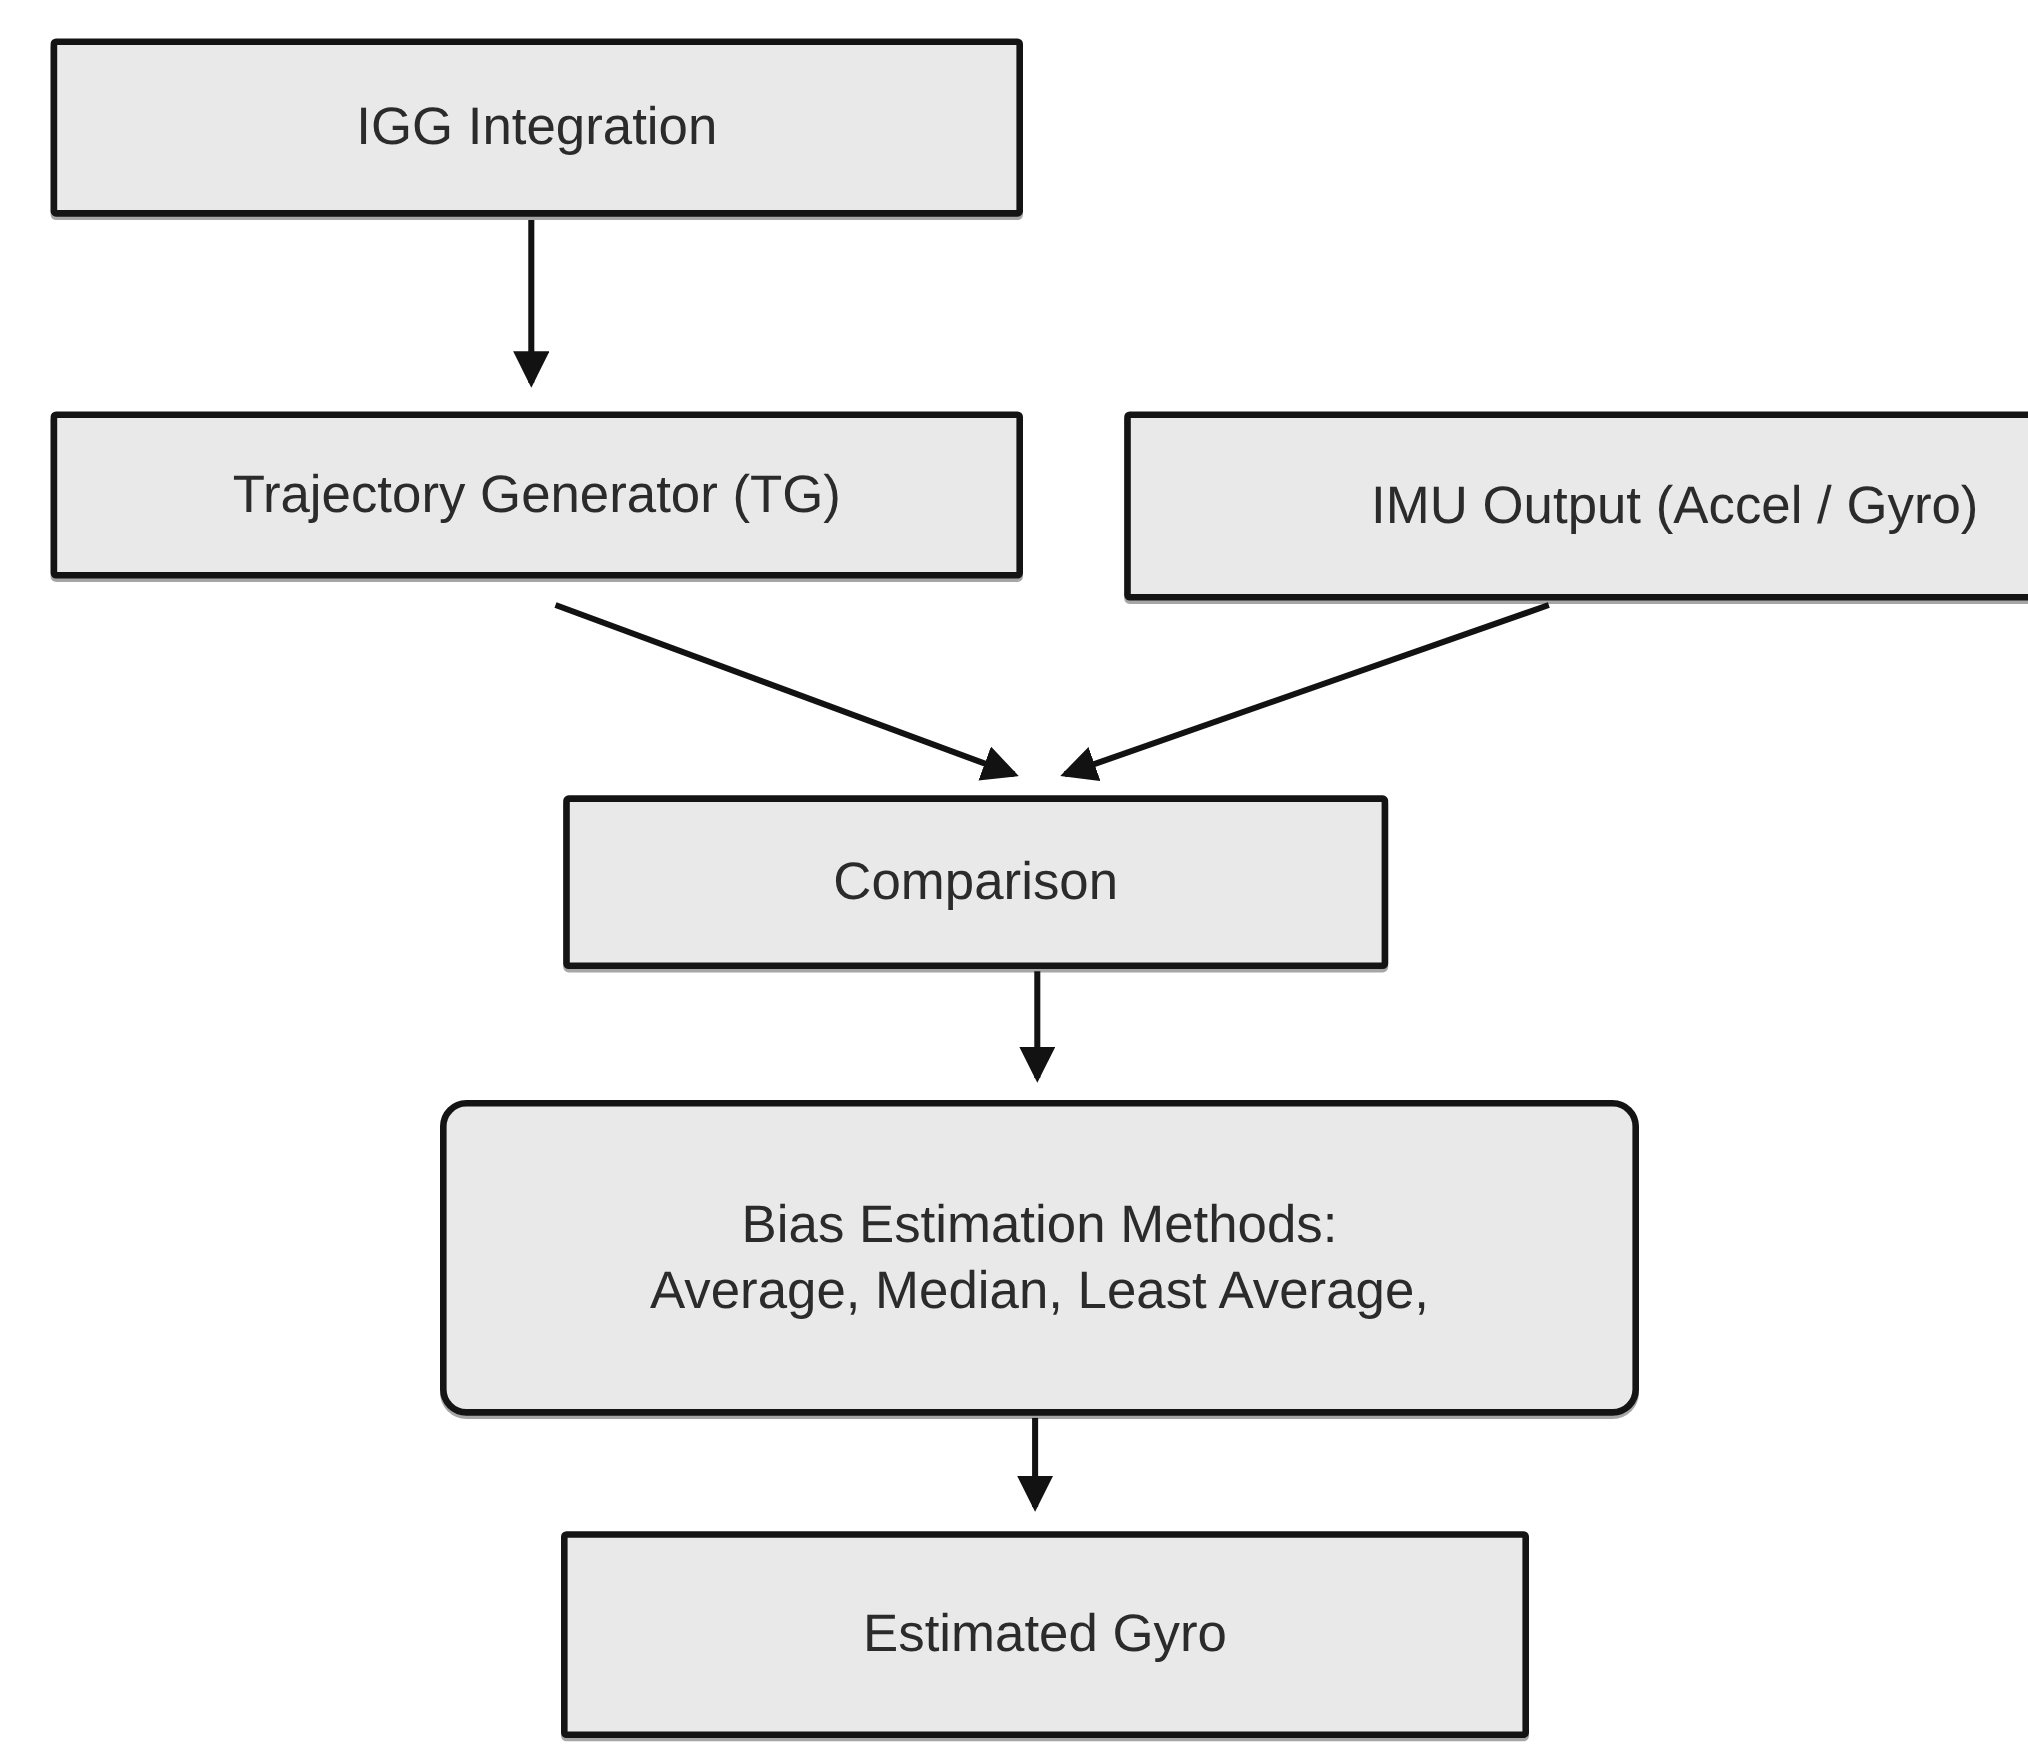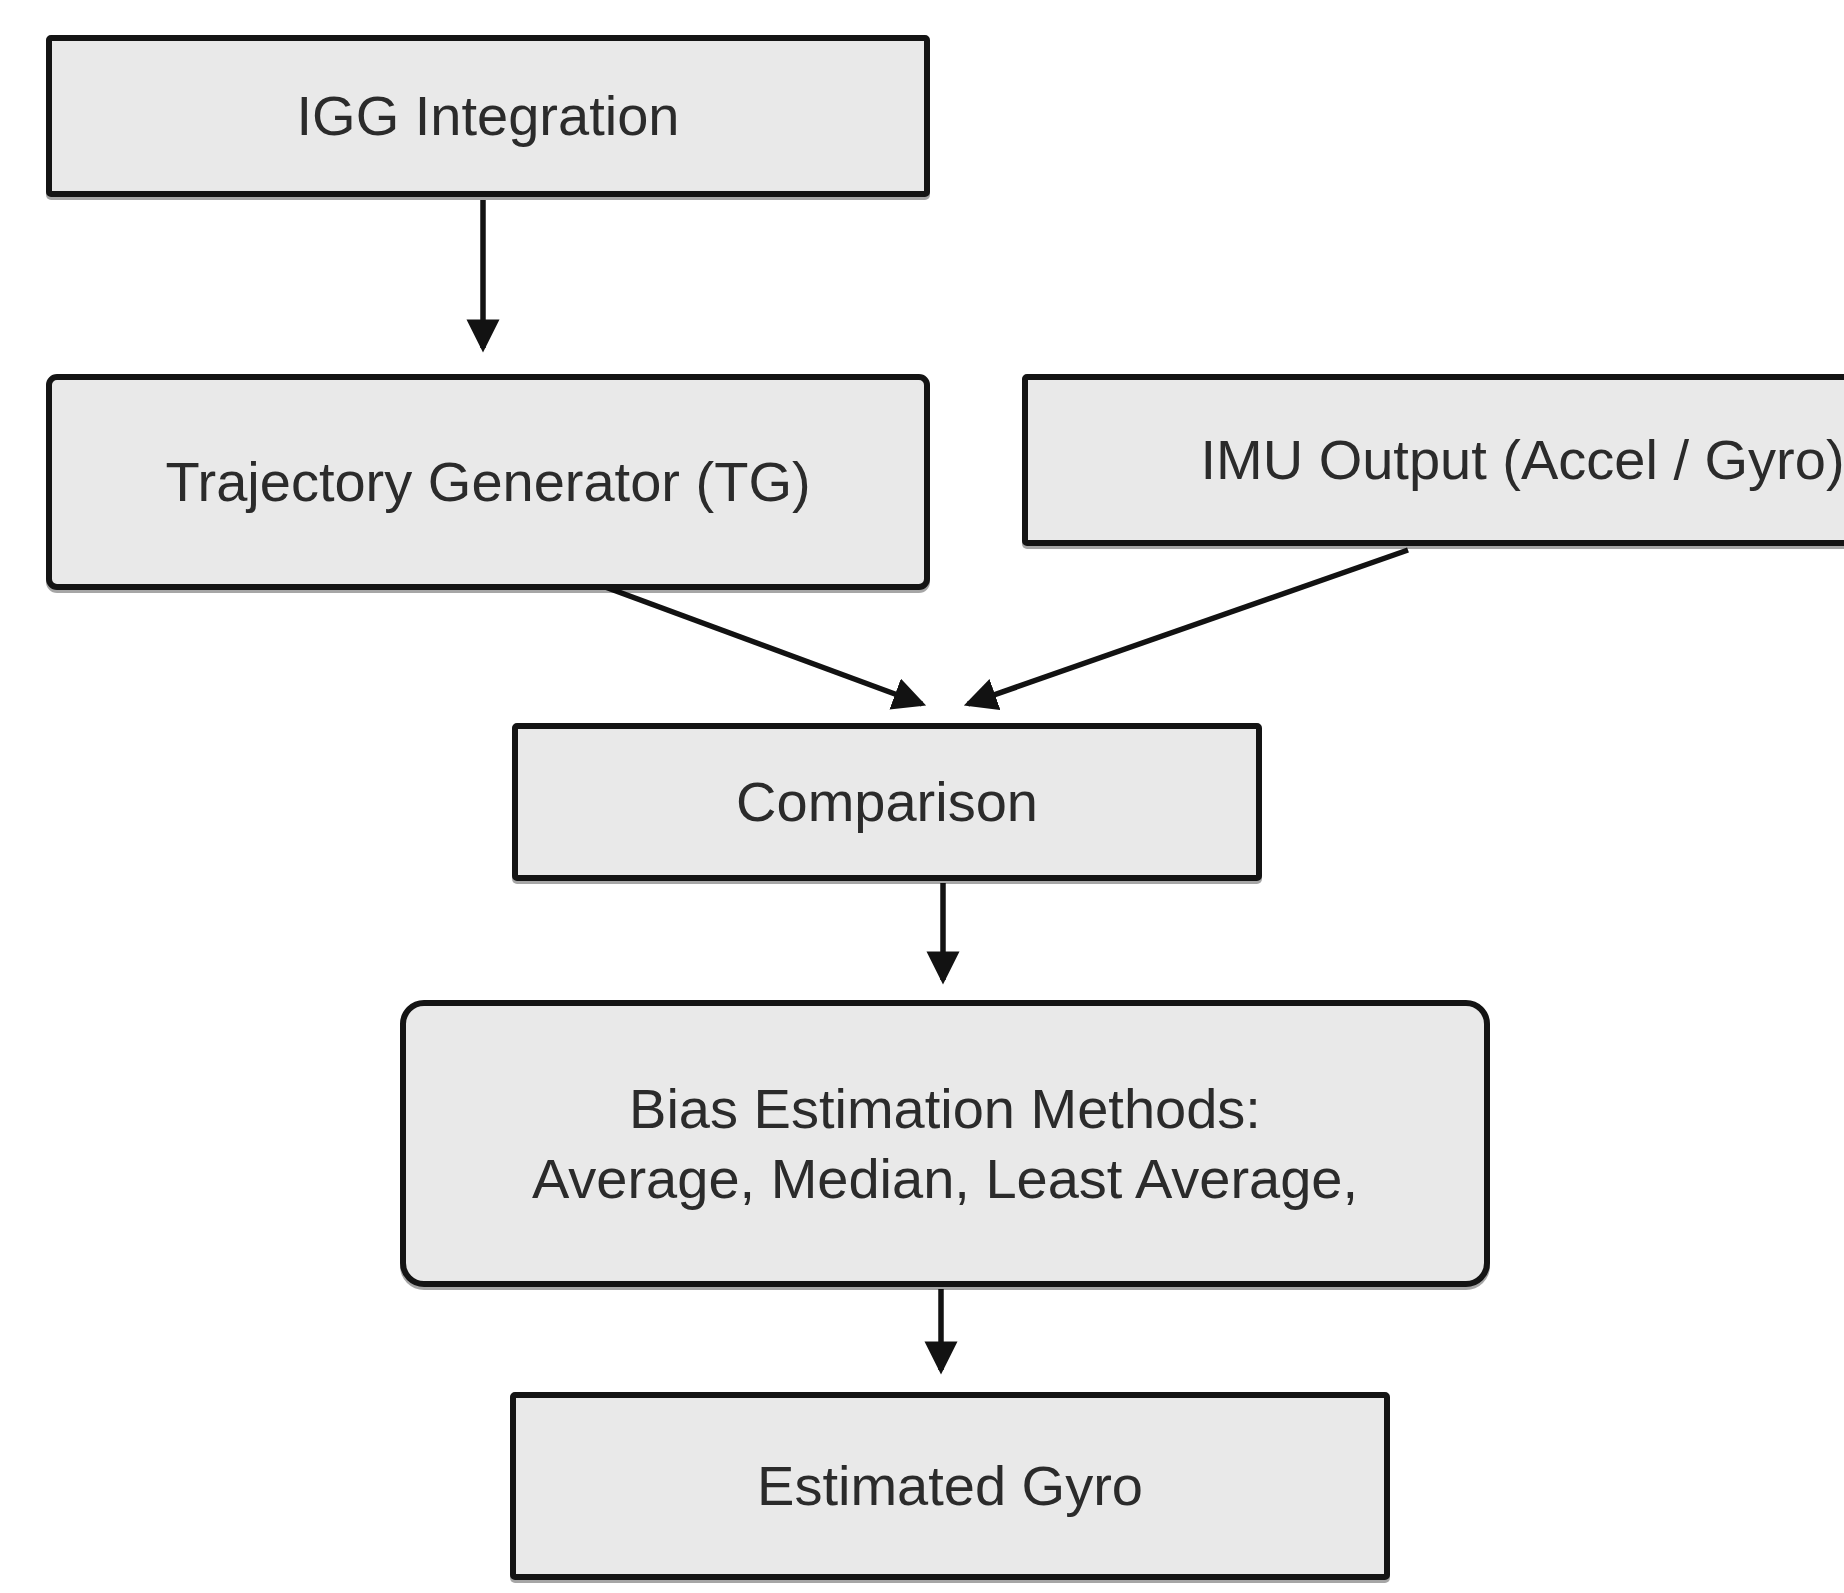--- a/index.html
+++ b/index.html
@@ -29,27 +29,27 @@
     position:absolute;
     background:var(--node-fill);
     border:6px solid var(--node-border);
     border-radius:5px;
     display:flex;
     flex-direction:column;
     align-items:center;
     justify-content:center;
     text-align:center;
     color:var(--text);
-    font-size:56px;
+    font-size:48px;
     line-height:1.25;
     box-shadow:0 3px 0 rgba(0,0,0,0.35);
   }
   .node span{display:block;white-space:nowrap;}
   .node-igg            {left:46px;  top:35px;   width:884px;  height:162px;}
-  .node-tg             {left:46px;  top:374px;  width:884px;  height:216px;border-radius:11px;}
+  .node-tg             {left:46px;  top:374px;  width:884px;  height:152px;}
   .node-imu            {left:978px; top:374px;  width:1001px;  height:172px;margin-left:44px;}
   .node-comparison     {left:512px; top:723px;  width:750px;  height:158px;}
   .node-bias-methods   {left:400px; top:1000px; width:1090px; height:287px; border-radius:24px;}
   .node-estimated-bias {left:510px; top:1392px; width:880px;  height:188px;}
 </style>
 </head>
 <body>
 
 <div class="canvas">
 

